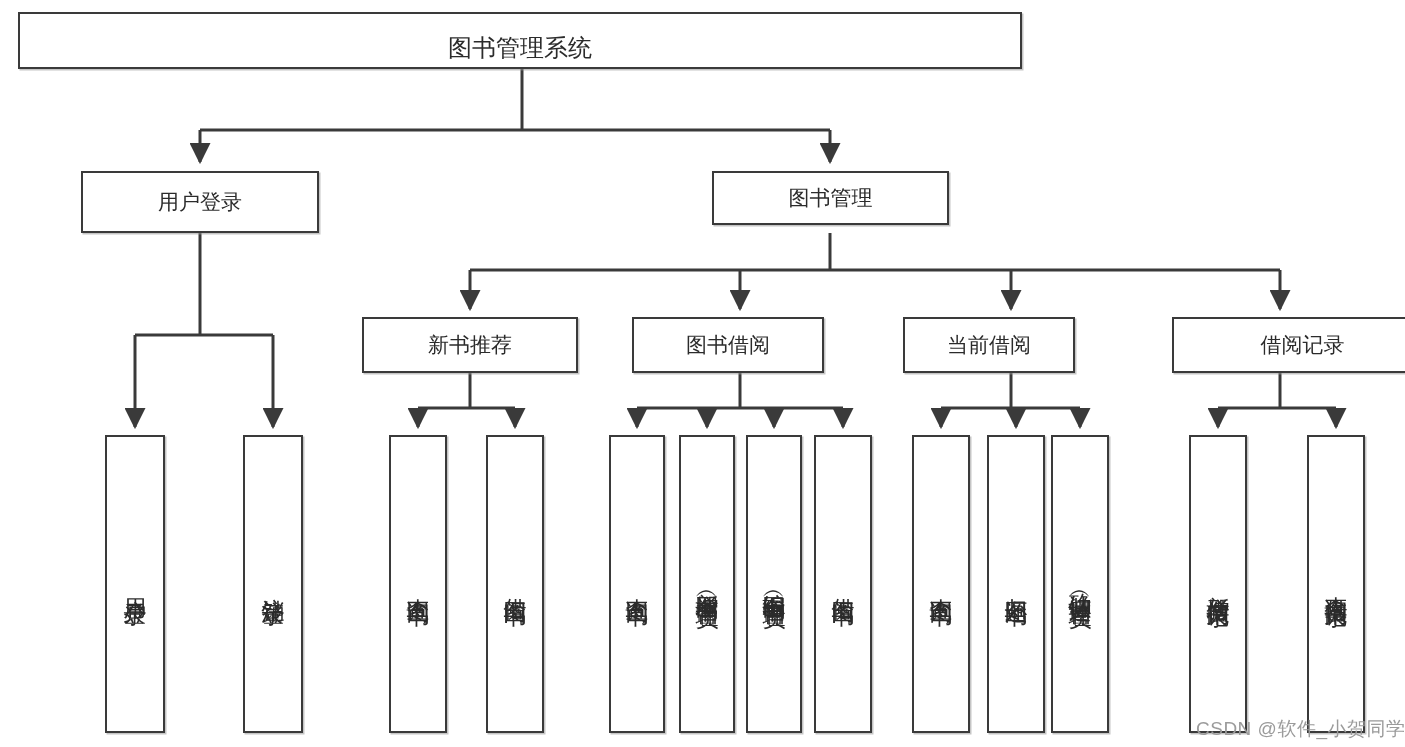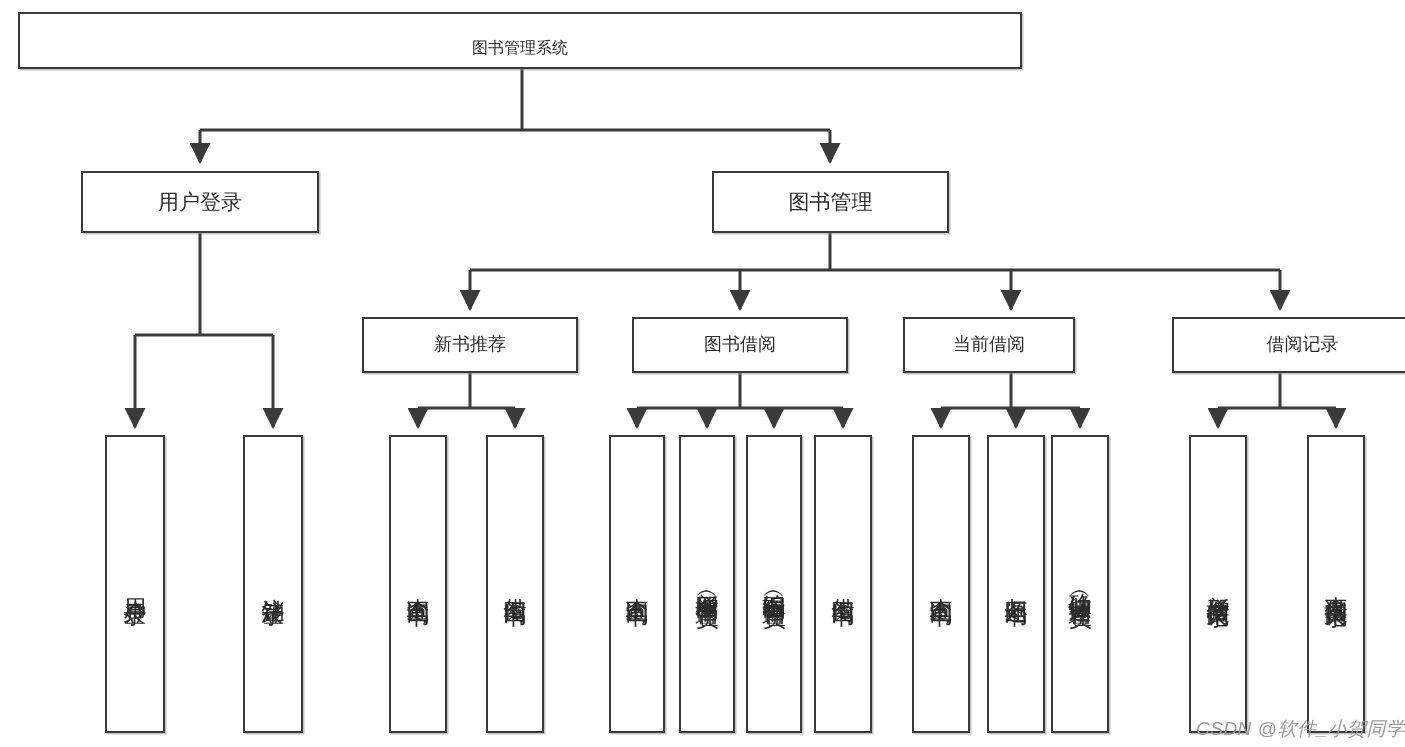--- a/index.html
+++ b/index.html
@@ -35,43 +35,42 @@
     justify-content: center;
     color: #2b2b2b;
     box-shadow: 1.5px 1.5px 0 rgba(150,150,150,0.55);
   }
   .node .lbl {
     display: block;
     text-align: center;
     line-height: 1.18;
     color: #2b2b2b;
   }
-  .node.root .lbl { font-size: 16px; margin-top: 16px; }
+  .node.root .lbl { font-size: 24px; margin-top: 16px; }
   .node.lvl2 .lbl { font-size: 21px; }
-  .node.lvl3 .lbl { font-size: 18px; }
+  .node.lvl3 .lbl { font-size: 21px; }
   .node.leaf {
     align-items: center;
     justify-content: center;
   }
   .node.leaf .lbl {
     writing-mode: vertical-rl;
     text-orientation: upright;
     font-size: 23px;
     letter-spacing: 2px;
     line-height: 1;
     white-space: nowrap;
   }
   .watermark {
     position: absolute;
     font-size: 19px;
     color: #9b9b9b;
     letter-spacing: 0.5px;
     white-space: nowrap;
     user-select: none;
-    font-style: italic;
   }
 </style>
 </head>
 <body>
 
 <div id="canvas">
 
   <svg class="edges" viewBox="0 0 1405 747" xmlns="http://www.w3.org/2000/svg">
     <defs>
       <marker id="arrow" viewBox="0 0 10 10" refX="9" refY="5" markerWidth="7" markerHeight="7" orient="auto-start-reverse">
@@ -122,28 +121,28 @@
     </g>
   </svg>
 
   <div class="node root" style="left:18px; top:12px; width:1004px; height:57px;">
     <span class="lbl">图书管理系统</span>
   </div>
 
   <div class="node lvl2" style="left:81px; top:171px; width:238px; height:62px;">
     <span class="lbl">用户登录</span>
   </div>
-  <div class="node lvl2" style="left:712px; top:171px; width:237px; height:62px;">
+  <div class="node lvl2" style="left:712px; top:171px; width:237px; height:54px;">
     <span class="lbl">图书管理</span>
   </div>
 
   <div class="node lvl3" style="left:362px; top:317px; width:216px; height:56px;">
     <span class="lbl">新书推荐</span>
   </div>
-  <div class="node lvl3" style="left:632px; top:317px; width:216px; height:56px;">
+  <div class="node lvl3" style="left:632px; top:317px; width:192px; height:56px;">
     <span class="lbl">图书借阅</span>
   </div>
   <div class="node lvl3" style="left:903px; top:317px; width:172px; height:56px;">
     <span class="lbl">当前借阅</span>
   </div>
   <div class="node lvl3" style="left:1172px; top:317px; width:261px; height:56px;">
     <span class="lbl">借阅记录</span>
   </div>
 
   <div class="node leaf" style="left:105px; top:435px; width:60px; height:298px;">

